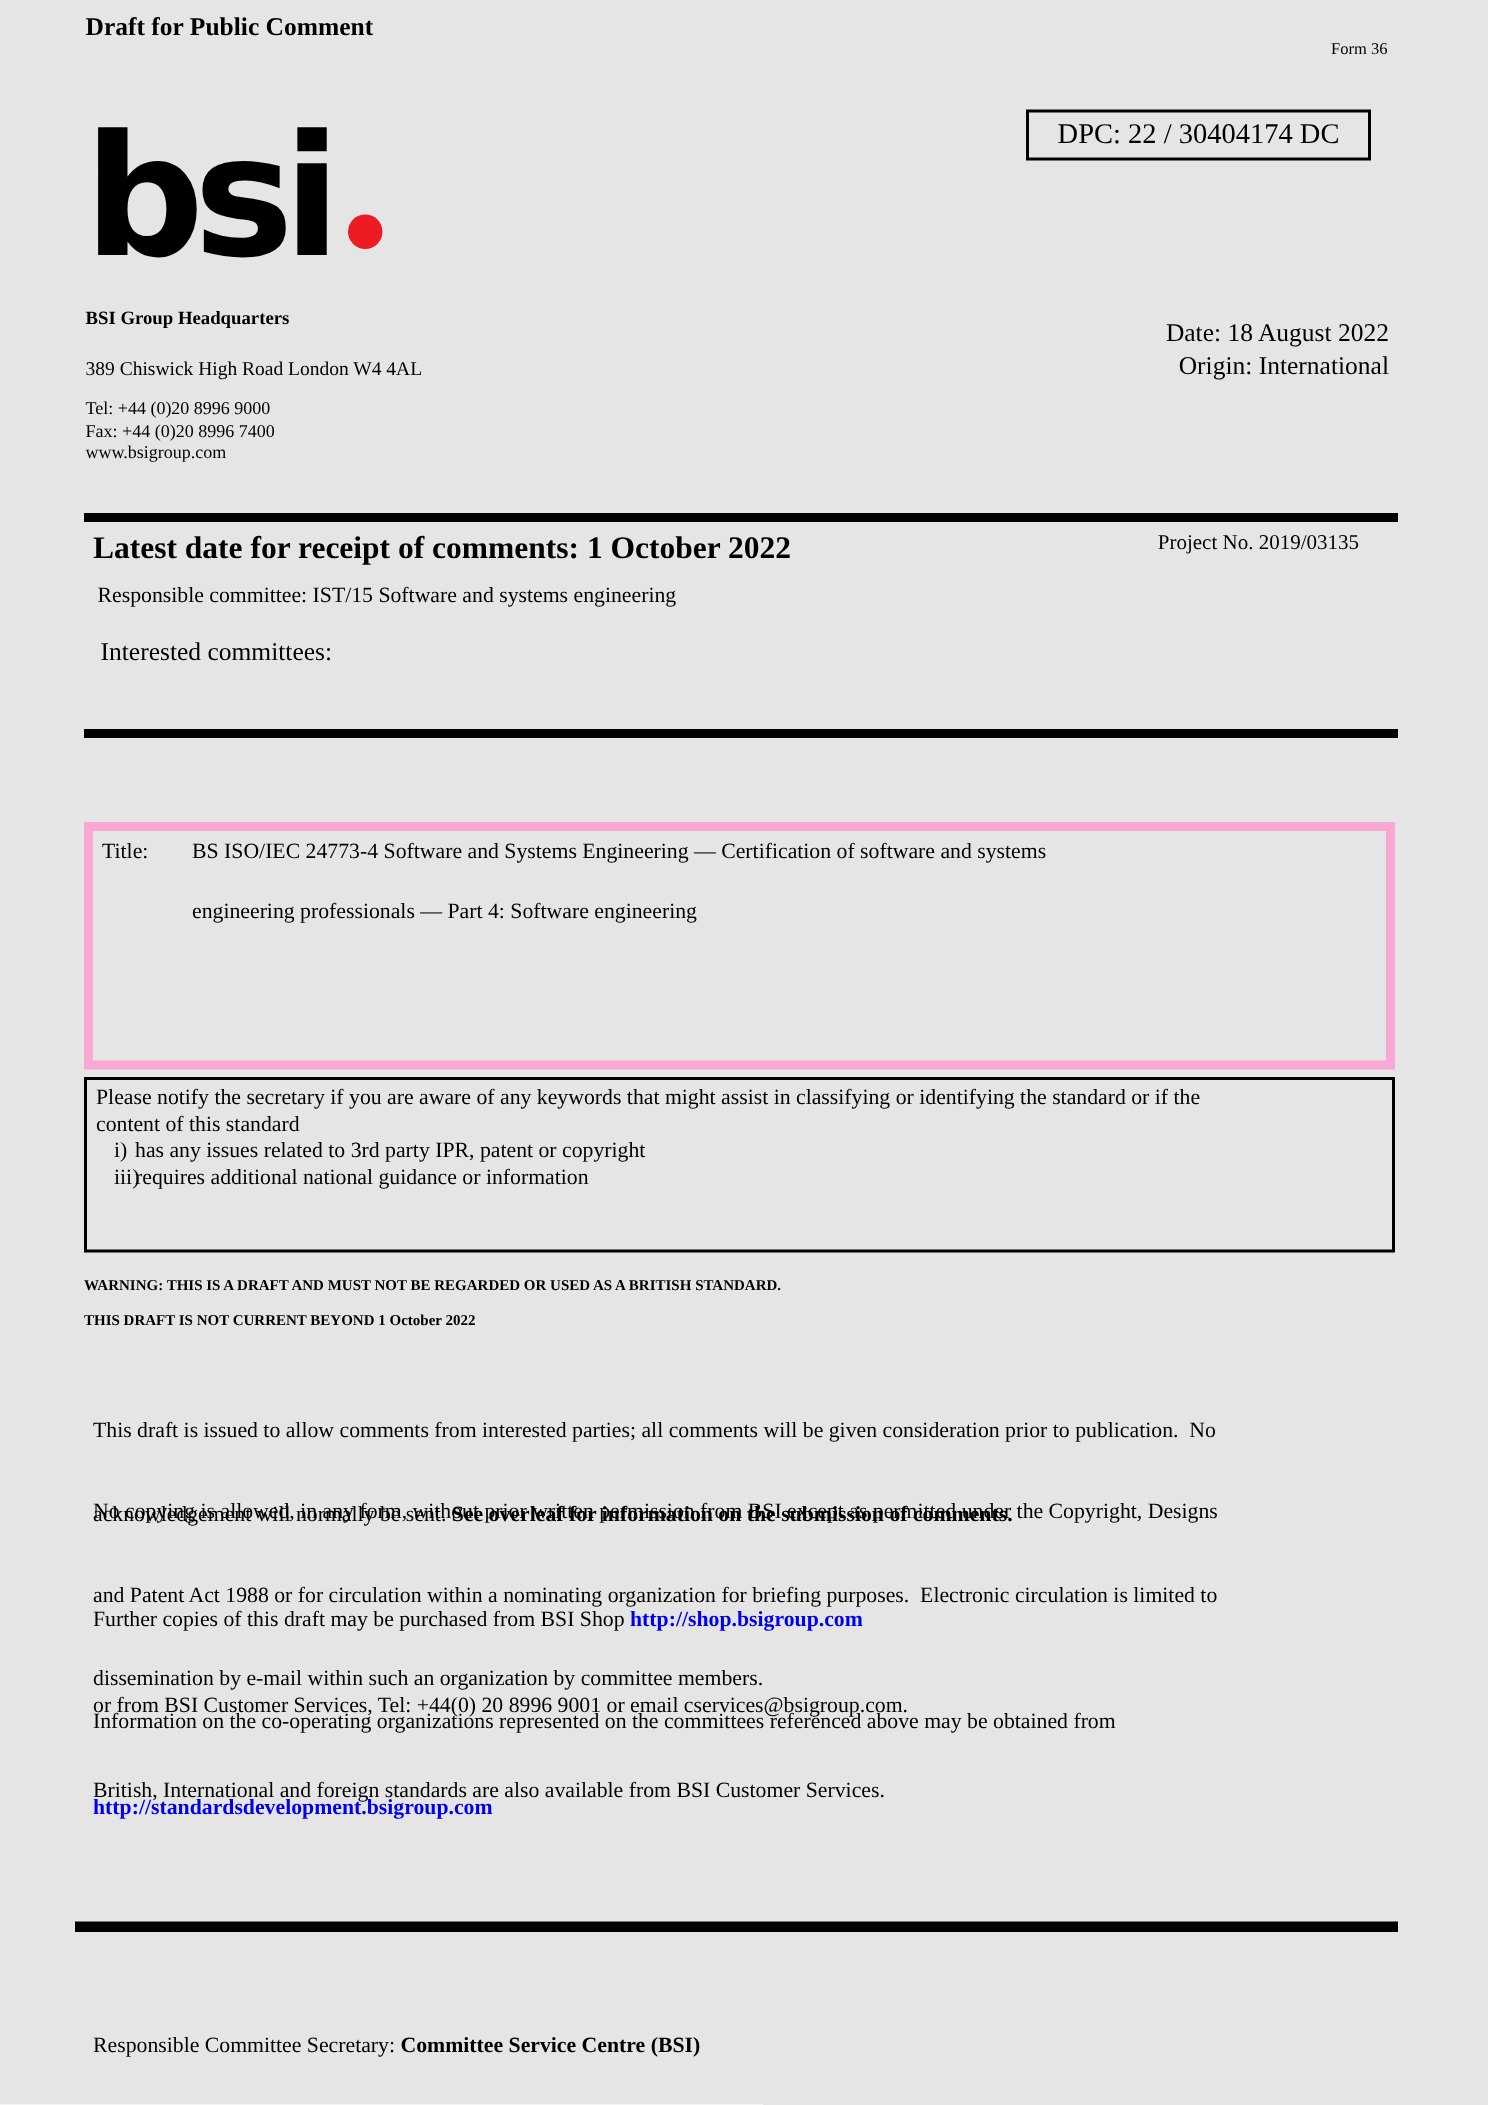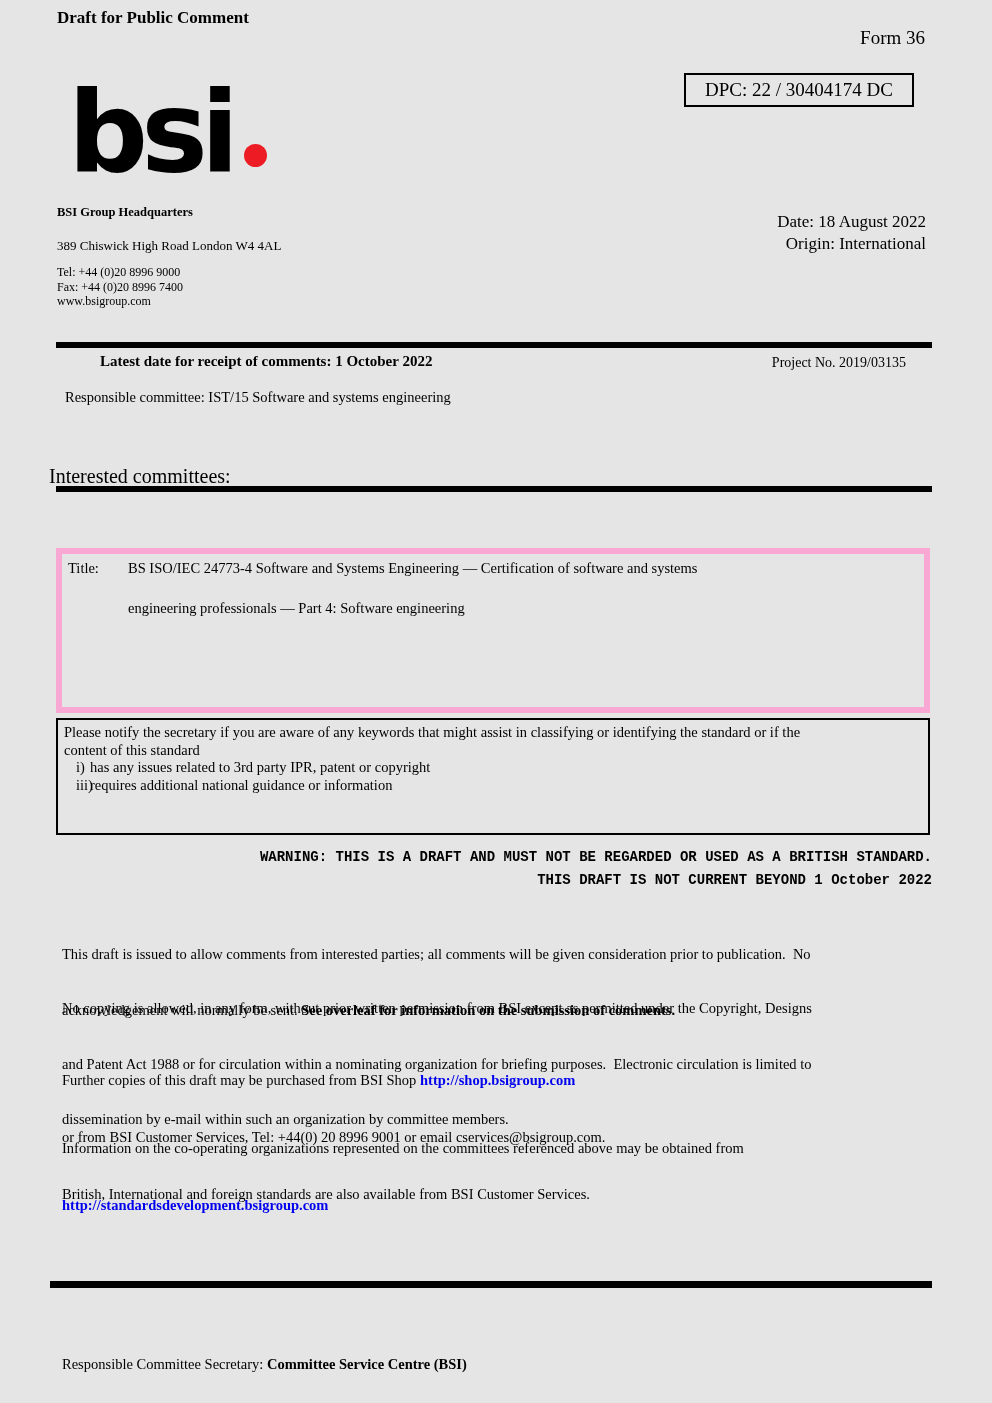--- a/index.html
+++ b/index.html
@@ -5,73 +5,73 @@
   * { margin:0; padding:0; box-sizing:border-box; }
   html,body { background:#ffffff; }
   .page {
     position:relative; width:992px; height:1403px; background:#e5e5e5;
     font-family:"Liberation Serif", serif; color:#000; overflow:hidden;
   }
   .abs { position:absolute; }
   .prewrap { white-space:pre-wrap; }
 
   .draft-label { left:57px; top:8px; font-size:17px; font-weight:bold; }
-  .form-number { right:67px; top:27px; font-size:19px; }
+  .form-number { right:67px; top:27px; font-size:11px; }
 
   .dpc-box {
     left:684px; top:73px; width:230px; height:34px;
     border:2px solid #000; display:flex; align-items:center; justify-content:center;
     font-size:19px;
   }
 
-  .logo { left:68px; top:76px; height:120px;text-align:center; }
+  .logo { left:56px; top:76px; height:120px;text-align:center; }
   .logo-text {
     font-family:"DejaVu Sans", sans-serif; font-weight:bold;
     font-size:112px; line-height:1.0; letter-spacing:-7px; color:#000;
   }
   .logo-dot {
     display:inline-block; width:23px; height:23px; border-radius:50%;
     background:#ed1c24; margin-left:12px; vertical-align:4px;
   }
 
   .hq        { left:57px; top:205px; font-size:12.5px; font-weight:bold; }
   .address   { left:57px; top:238px; font-size:13px; }
   .tel-block { left:57px; top:265px; font-size:12px; line-height:14.5px; }
 
   .date-origin { right:66px; top:211px; font-size:17px; line-height:21.5px; text-align:right; }
 
   .rule { background:#000; }
   .rule-1 { left:56px; top:342px; width:876px; height:6px; }
   .rule-2 { left:56px; top:486px; width:876px; height:6px; }
   .rule-3 { left:50px; top:1281px; width:882px; height:7px; }
 
-  .latest-date { left:62px; top:353px; font-size:15px; font-weight:bold;margin-left:38px; }
+  .latest-date { left:62px; top:353px; font-size:21px; font-weight:bold; }
   .project-no  { right:86px; top:355px; font-size:14px; }
   .resp-committee { left:65px; top:389px; font-size:14.5px; }
-  .interested     { left:49px; top:425px; font-size:20px;margin-top:40px; }
+  .interested     { left:67px; top:425px; font-size:17px; }
 
   .title-box {
     left:56px; top:548px; width:874px; height:165px;
     border:6px solid #f9a8d4; display:flex; font-size:14.5px;
   }
   .title-label   { flex:none; width:66px; padding:6px 0 0 6px; }
   .title-content { padding-top:6px; }
   .title-line2   { margin-top:23px; }
 
   .keywords-box {
     left:56px; top:718px; width:874px; height:117px;
     border:2px solid #000; padding:4px 6px;
     font-size:14.5px; line-height:17.5px;
   }
   .kw-item   { display:flex; }
   .kw-marker { flex:none; width:26px; padding-left:12px; }
 
   .warning {
-    left:56px; top:846px; width:876px; text-align:right;
-    font-weight:bold; font-size:14px; line-height:23px;font-family:Liberation Mono, monospace;
+    left:56px; top:846px; width:876px; text-align:left;
+    font-weight:bold; font-size:10px; line-height:23px;
   }
 
   .para { font-size:14.5px; line-height:18.5px; }
   .para-draft-issued { left:62px; top:908px;  width:872px; }
   .para-no-copying   { left:62px; top:962px;  width:872px; }
   .para-further      { left:62px; top:1033px; width:872px; line-height:19px; }
   .para-coop         { left:62px; top:1101px; width:872px; line-height:19px; }
 
   .bold { font-weight:bold; }
   .link { color:#0000ee; font-weight:bold; text-decoration:none; cursor:pointer; }

